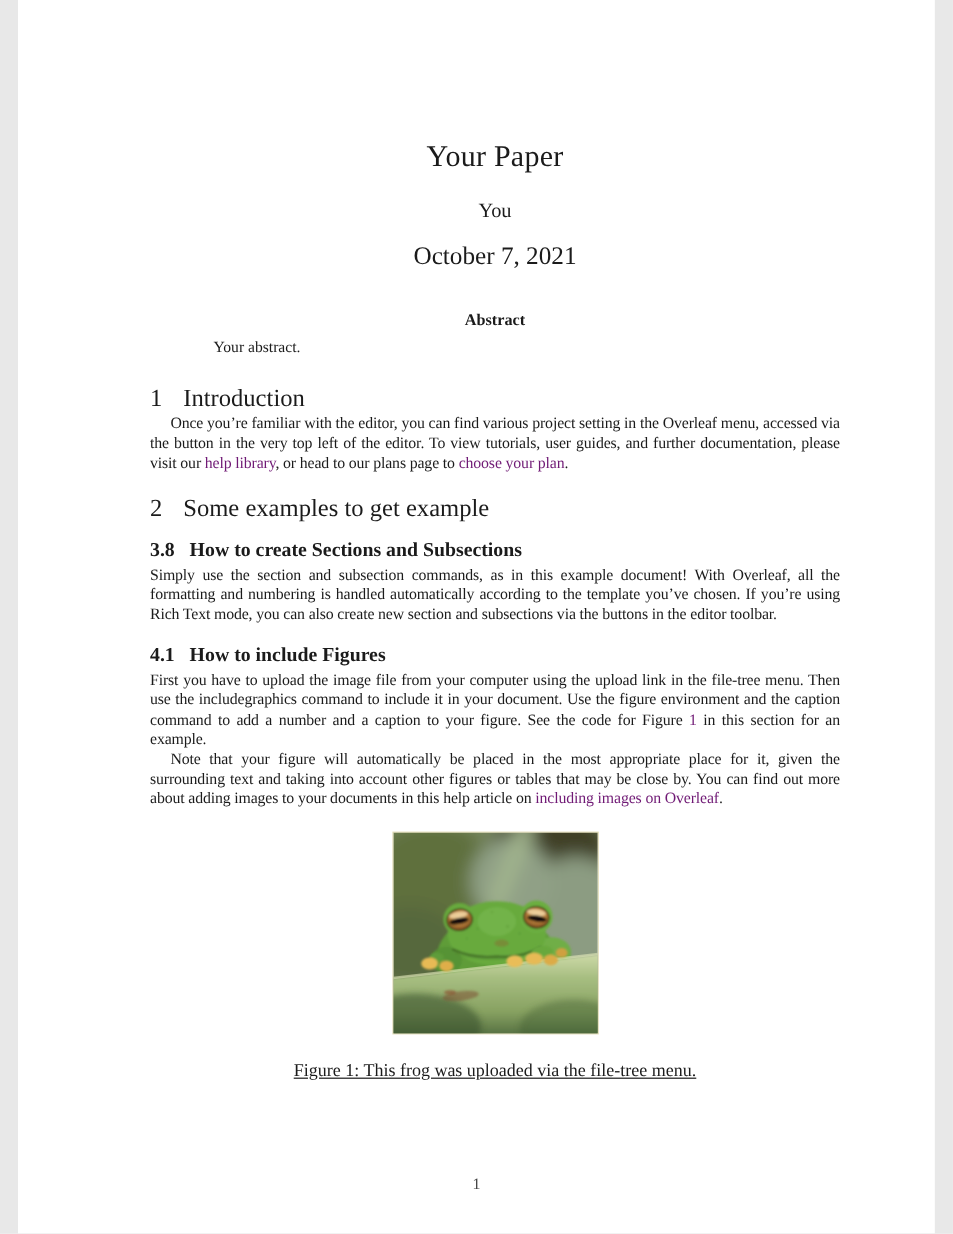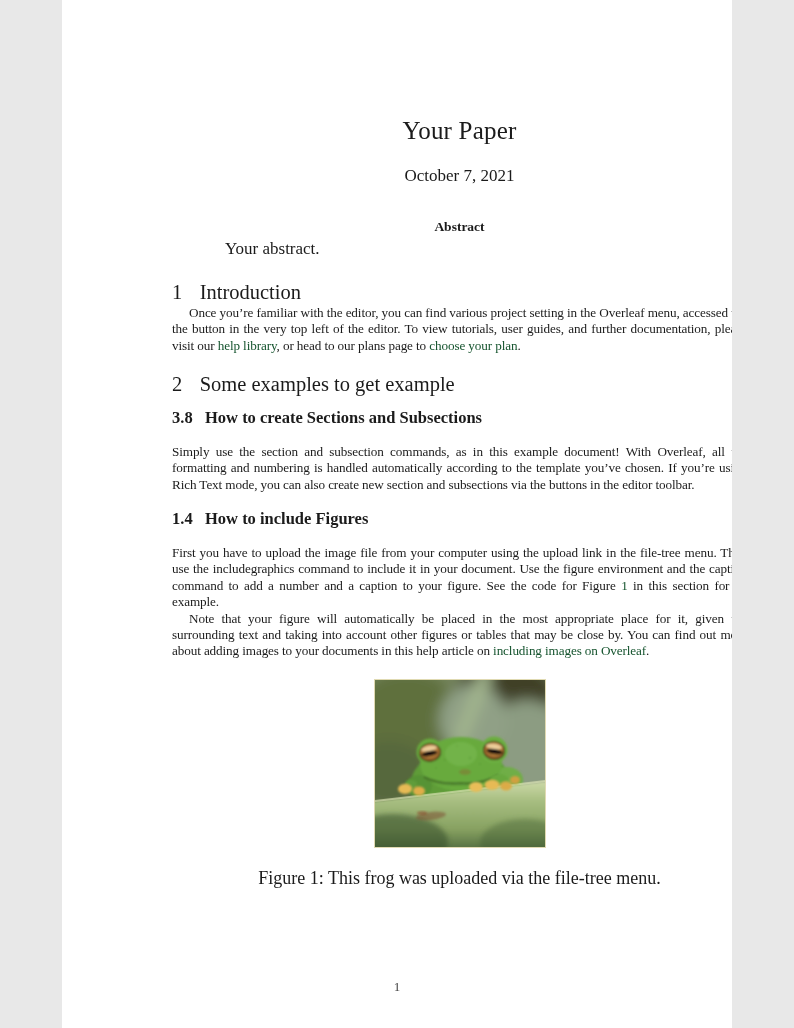--- a/index.html
+++ b/index.html
@@ -1,18 +1,18 @@
 <!DOCTYPE html>
 <html><head>
 <meta charset="utf-8">
 <style>
   html, body { margin: 0; padding: 0; background: #e8e8e8; }
   .page {
     position: relative;
-    width: 670px;
+    width: 764px;
     height: 1028px;
     background: #ffffff;
     margin: 0 auto;
     font-family: "Liberation Serif", "DejaVu Serif", serif;
     color: #1b1b1b;
     overflow: hidden;
     box-sizing: border-box;
     padding-top: 117px;
   }
   .content { width: 575px; margin-left: 110px; }
@@ -23,33 +23,33 @@
     text-align: center;
     margin: 0 0 21px 0;
     letter-spacing: 0.2px;
   }
   .doc-author {
     font-size: 17px;
     text-align: center;
     margin: 0 0 15px 0;
   }
   .doc-date {
-    font-size: 17px;
+    font-size: 21px;
     text-align: center;
     margin: 0;
   }
 
   .abstract-heading {
     font-size: 13.5px;
     font-weight: bold;
     text-align: center;
     margin: 33px 0 6px 0;
   }
   .abstract-text {
-    font-size: 17px;
+    font-size: 13px;
     line-height: 16.4px;
     margin: 0;
     padding: 0 43px;
     text-indent: 10px;
   }
 
   .sec-heading {
     font-size: 20.5px;
     font-weight: normal;
     margin: 0;
@@ -70,70 +70,72 @@
   .sub22-heading { margin-top: 17px; }
 
   .para {
     font-size: 13.2px;
     line-height: 16.4px;
     text-align: justify;
     margin: 0;
     letter-spacing: -0.12px;
   }
   .para.first { margin-top: 11px; }
-  .para.after-sub { margin-top: 16px; }
+  .para.after-sub { margin-top: 3px; }
   .para.indent { text-indent: 17px; }
 
-  .doc-link { color: #14532d; text-decoration: none; cursor: pointer; }
+  .doc-link { color: #701a75; text-decoration: none; cursor: pointer; }
 
   .figure-block { margin-top: 19px; text-align: center; }
   .figure-frame {
     display: inline-block;
     line-height: 0;
     border: 1px solid rgba(214, 205, 152, 0.75);
   }
   .figure-caption {
-    font-size: 18px;
+    font-size: 15px;
     line-height: 16px;
     text-align: center;
     margin: 19px 0 0 0;
+    text-decoration: underline;
   }
 
   .page-number {
     position: absolute;
     left: 0;
     right: 0;
     bottom: 33px;
     text-align: center;
     font-size: 13.2px;
     color: #444;
   }
 </style>
 </head>
 <body>
 
 <div class="page">
   <div class="content">
 
     <h1 class="doc-title">Your Paper</h1>
+    <div class="doc-author">You</div>
     <div class="doc-date">October 7, 2021</div>
 
     <div class="abstract-heading">Abstract</div>
     <p class="abstract-text">Your abstract.</p>
 
     <h2 class="sec-heading sec1-heading"><span class="sec-num">1</span><span>Introduction</span></h2>
 
     <p class="para indent"><span>Once you’re familiar with the editor, you can find various project setting in the Overleaf menu, accessed via the button in the very top left of the editor. To view tutorials, user guides, and further documentation, please visit our </span><a class="doc-link">help library</a><span>, or head to our plans page to </span><a class="doc-link">choose your plan</a><span>.</span></p>
 
     <h2 class="sec-heading sec2-heading"><span class="sec-num">2</span><span>Some examples to get example</span></h2>
 
     <h3 class="subsec-heading sub21-heading"><span class="sec-num">3.8</span><span>How to create Sections and Subsections</span></h3>
     <p class="para after-sub">Simply use the section and subsection commands, as in this example document! With Overleaf, all the formatting and numbering is handled automatically according to the template you’ve chosen. If you’re using Rich Text mode, you can also create new section and subsections via the buttons in the editor toolbar.</p>
 
-    <h3 class="subsec-heading sub22-heading"><span class="sec-num">1.4</span><span>How to include Figures</span></h3>
+    <h3 class="subsec-heading sub22-heading"><span class="sec-num">4.1</span><span>How to include Figures</span></h3>
 
     <p class="para after-sub"><span>First you have to upload the image file from your computer using the upload link in the file-tree menu. Then use the includegraphics command to include it in your document. Use the figure environment and the caption command to add a number and a caption to your figure. See the code for Figure </span><a class="doc-link">1</a><span> in this section for an example.</span></p>
     <p class="para indent"><span>Note that your figure will automatically be placed in the most appropriate place for it, given the surrounding text and taking into account other figures or tables that may be close by. You can find out more about adding images to your documents in this help article on </span><a class="doc-link">including images on Overleaf</a><span>.</span></p>
 
     <div class="figure-block">
       <span class="figure-frame">
         <svg viewBox="0 0 170 167" width="170" height="167" role="img">
           <defs>
             <filter id="fBg" x="-30%" y="-30%" width="160%" height="160%">
                 <feGaussianBlur stdDeviation="7"></feGaussianBlur>

